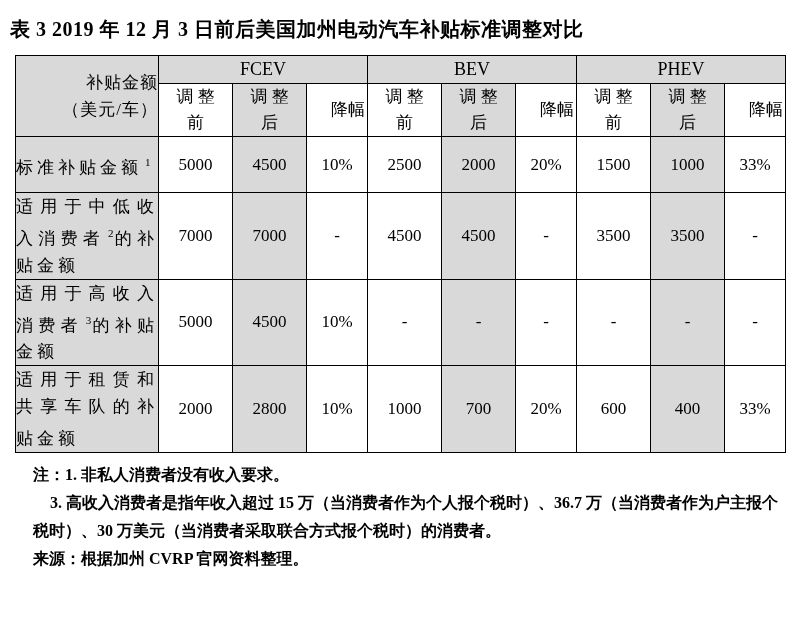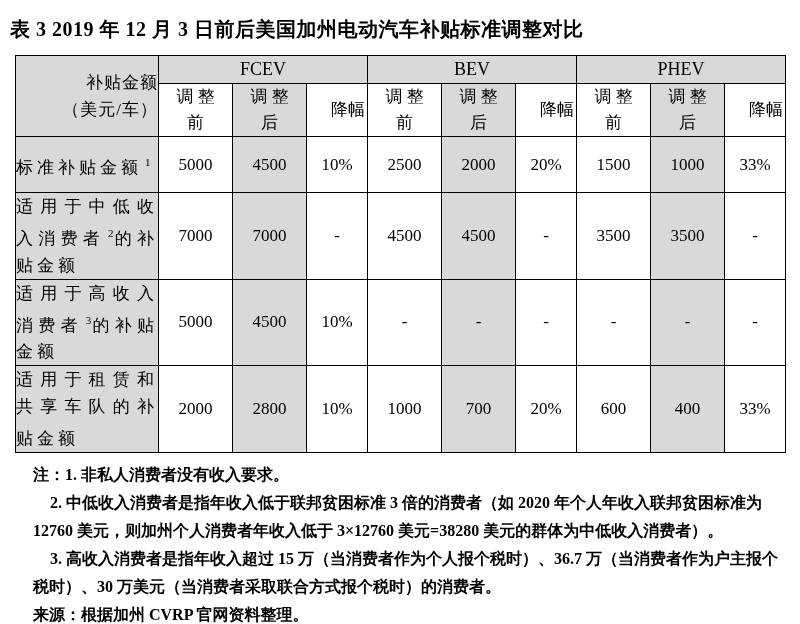--- a/index.html
+++ b/index.html
@@ -179,18 +179,17 @@
         <td class="num">20%</td>
         <td class="num">600</td>
         <td class="num shaded">400</td>
         <td class="num">33%</td>
       </tr>
     </tbody>
   </table>
 
   <div class="notes">
     <p>注：1. 非私人消费者没有收入要求。</p>
-    <p class="hang">2. 中低收入消费者是指年收入低于联邦贫困标准 3 倍的消费者（如 2020 年个人年收入联邦贫困标准为 12760 美元，则加州个人消费者年收入低于 3×12760 美元=38280 美元的群体为中低收入消费者）。</p>
     <p class="hang">3. 高收入消费者是指年收入超过 15 万（当消费者作为个人报个税时）、36.7 万（当消费者作为户主报个税时）、30 万美元（当消费者采取联合方式报个税时）的消费者。</p>
     <p>来源：根据加州 CVRP 官网资料整理。</p>
   </div>
 
 </div>
 
 </body></html>

